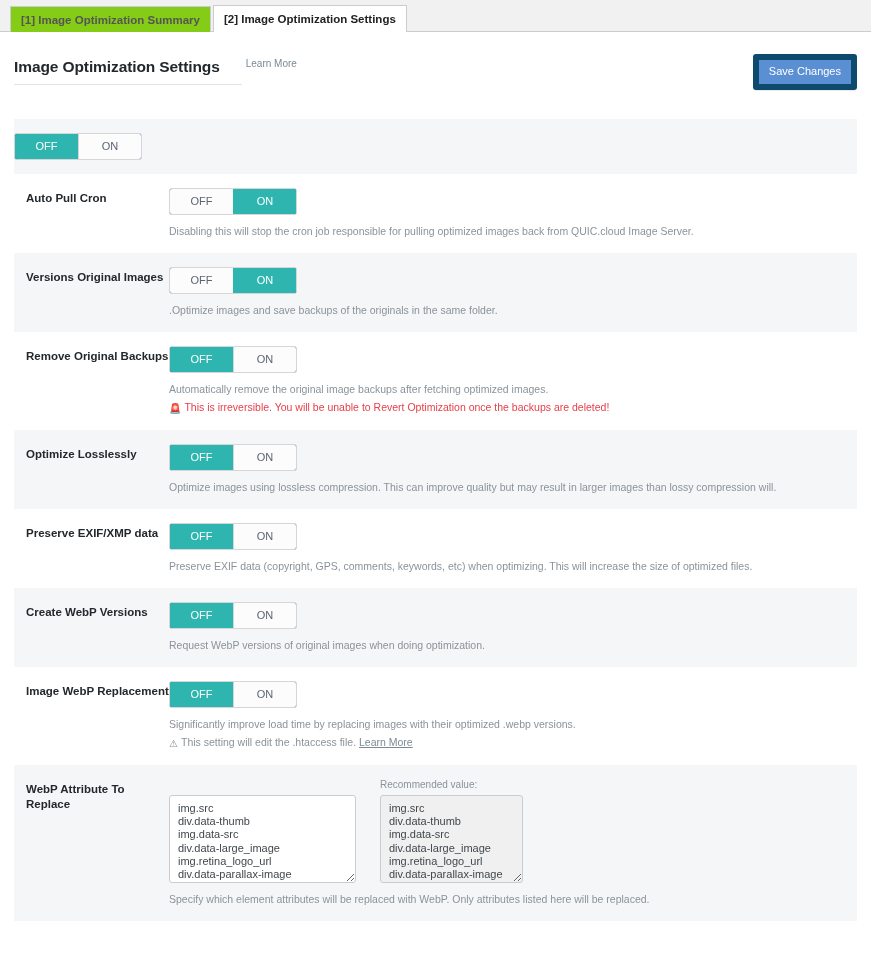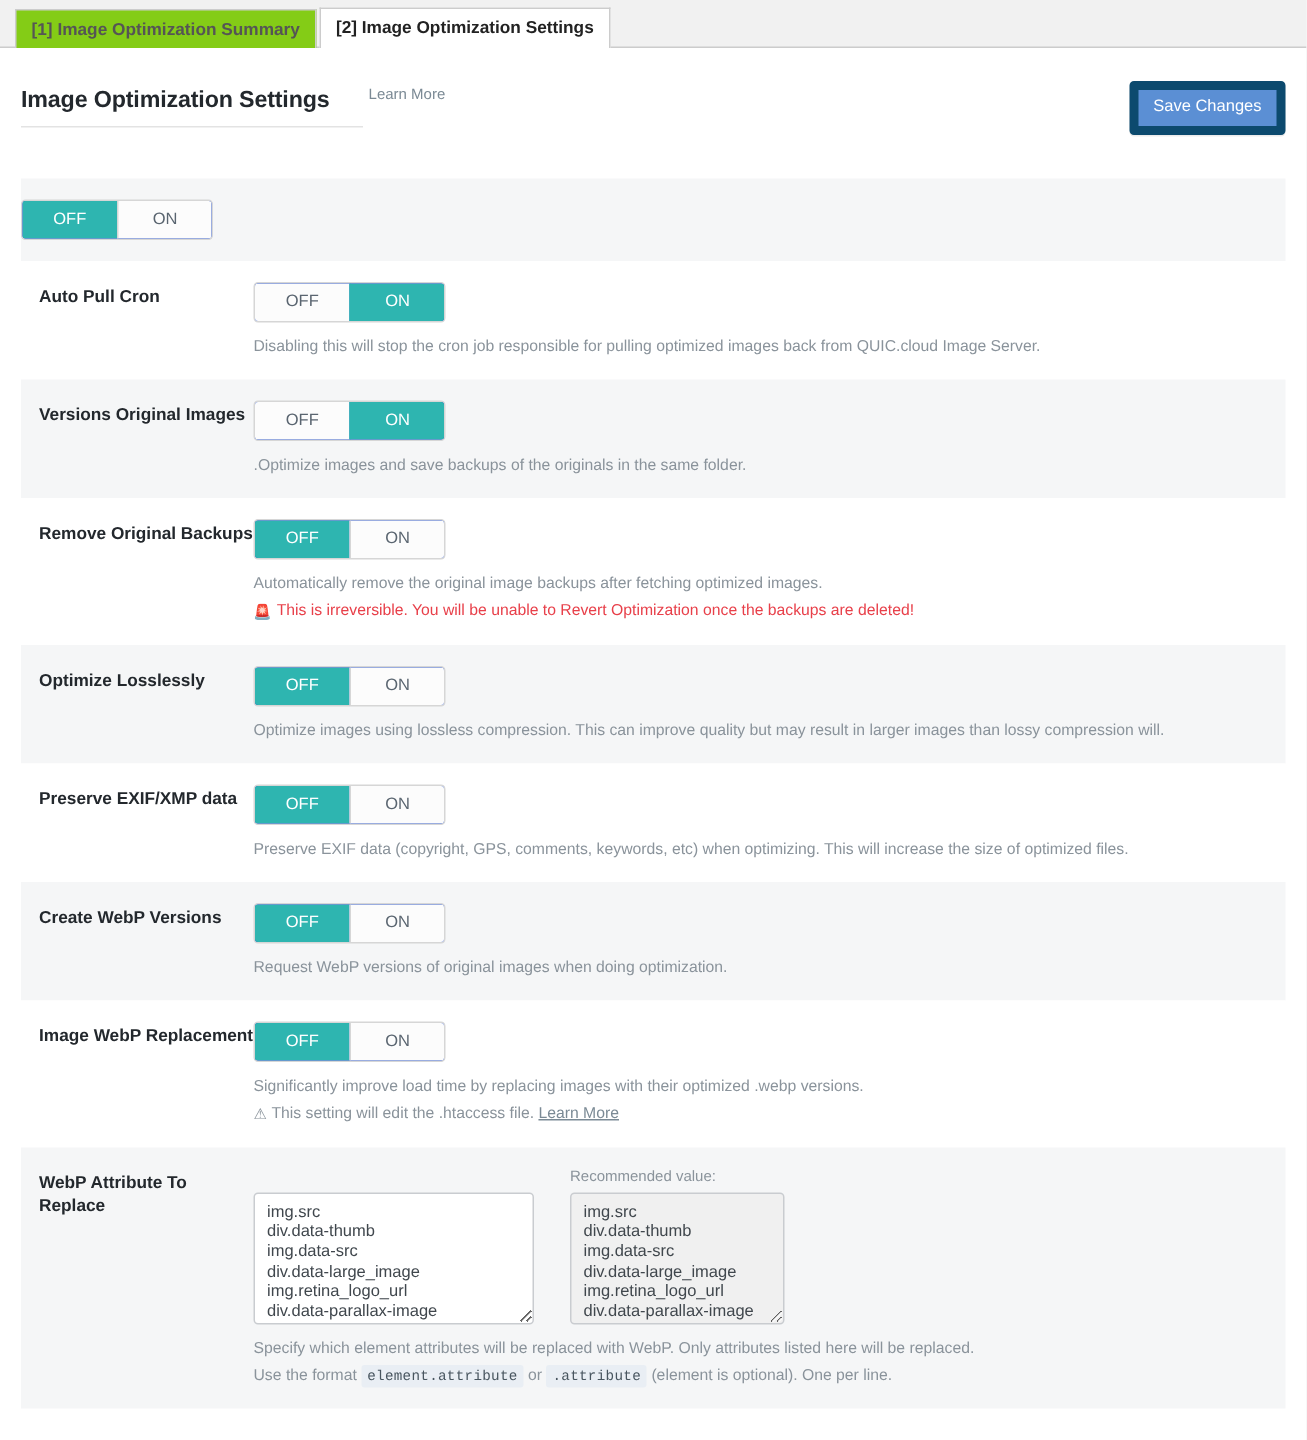--- a/index.html
+++ b/index.html
@@ -327,24 +327,17 @@
             <textarea class="attr recommended" readonly="" spellcheck="false" style="">img.src
 div.data-thumb
 img.data-src
 div.data-large_image
 img.retina_logo_url
 div.data-parallax-image
 video.poster</textarea>
           </div>
         </div>
         <div class="desc">Specify which element attributes will be replaced with WebP. Only attributes listed here will be replaced.</div>
-        <div class="desc tight">
-          <span>Use the format</span>
-          <code class="lit">element.attribute</code>
-          <span>or</span>
-          <code class="lit">.attribute</code>
-          <span>(element is optional). One per line.</span>
-        </div>
       </div>
     </div>
 
   </div>
 </div>
 
 </body></html>

